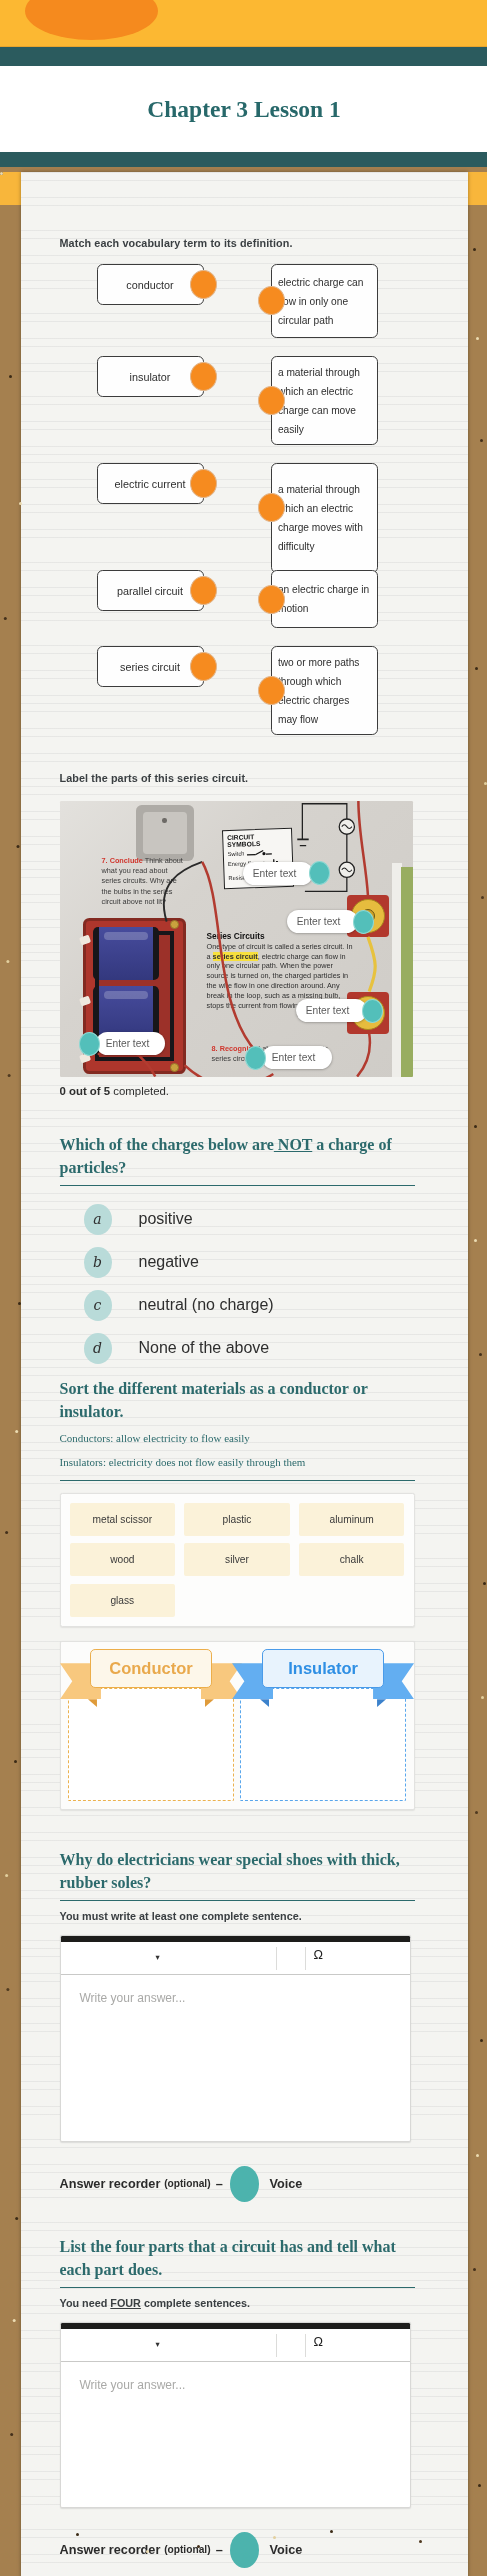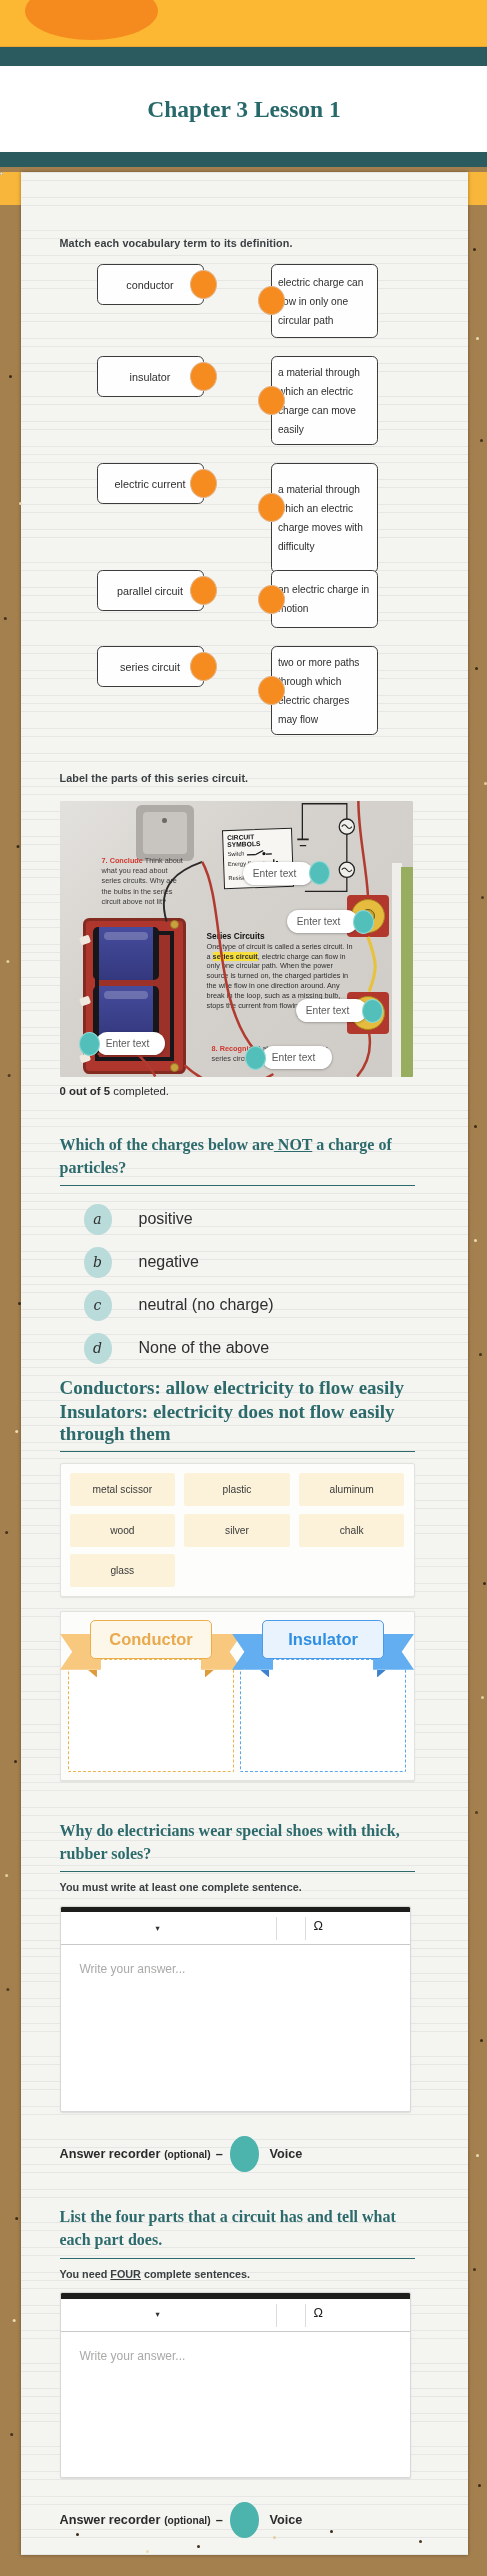--- a/index.html
+++ b/index.html
@@ -29,21 +29,21 @@
     box-shadow: 19px 330px 0 0 #ecdcb2, 6.4px 788px 0 0 #e2cf9e, 15.2px 1258px 0 0 #ecdcb2, 5.1px 1702px 0 0 #e2cf9e,
     12.7px 2147px 0 0 #ecdcb2, 476px 165px 0 0 #ecdcb2, 484px 610px 0 0 #e2cf9e, 474px 1067px 0 0 #ecdcb2,
     481px 1524px 0 0 #e2cf9e, 476px 1982px 0 0 #ecdcb2, 146px 2378px 0 0 #ecdcb2, 273px 2364px 0 0 #e2cf9e; }
 
   .paper { width:447px; margin:5.1px auto 0; min-height:2360px; background:
       repeating-linear-gradient(180deg, rgba(110,112,120,0.10) 0 0.6px, transparent 0.6px 8.3px), #f4f4f1;
     box-shadow:0 0 3.8px rgba(0,0,0,0.35); padding:0 53px 16.5px 39px; }
 
   .instruction { font-size:10.8px; font-weight:700; color:#3a3f42; letter-spacing:0.1px; }
   .serif-heading { font-family:"Liberation Serif", serif; font-weight:700; font-size:16px; line-height:23px; color:#2c6a6c; }
-  .serif-sub { font-family:"Liberation Serif", serif; font-weight:700; font-size:19px; line-height:21.6px; color:#2c6a6c; }
+  .serif-sub { font-family:"Liberation Serif", serif; font-weight:400; font-size:11px; line-height:21.6px; color:#2c6a6c; }
   .divider { border:none; border-top:1.3px solid #2c6a6c; margin-top:6.4px; }
 
   
   .prompt1 { padding-top:65px; }
   .match-list { margin-top:15.2px; position:relative; }
   .match-row { position:relative; margin-bottom:18px; }
   .match-row:nth-child(1){ height:74px; } .match-row:nth-child(2){ height:89px; }
   .match-row:nth-child(3){ height:89px; } .match-row:nth-child(4){ height:58px; }
   .match-row:nth-child(5){ height:89px; }
   .term-box { position:absolute; left:37px; top:0; width:107px; height:41px; background:#fefefe;
@@ -340,20 +340,21 @@
           <div class="opt-label">neutral (no charge)</div>
         </div>
         <div class="option-row">
           <div class="opt-circle">d</div>
           <div class="opt-label">None of the above</div>
         </div>
       </div>
     </div>
 
     <div class="q-block" style="margin-top:9px;">
+      <div class="serif-heading">Sort the different materials as a conductor or insulator.</div>
       <div class="serif-sub sort-line1">Conductors: allow electricity to flow easily</div>
       <div class="serif-sub sort-line2">Insulators: electricity does not flow easily through them</div>
       <hr class="divider">
       <div class="tiles-card">
         <div class="tile">metal scissor</div>
         <div class="tile">plastic</div>
         <div class="tile">aluminum</div>
         <div class="tile">wood</div>
         <div class="tile">silver</div>
         <div class="tile">chalk</div>

